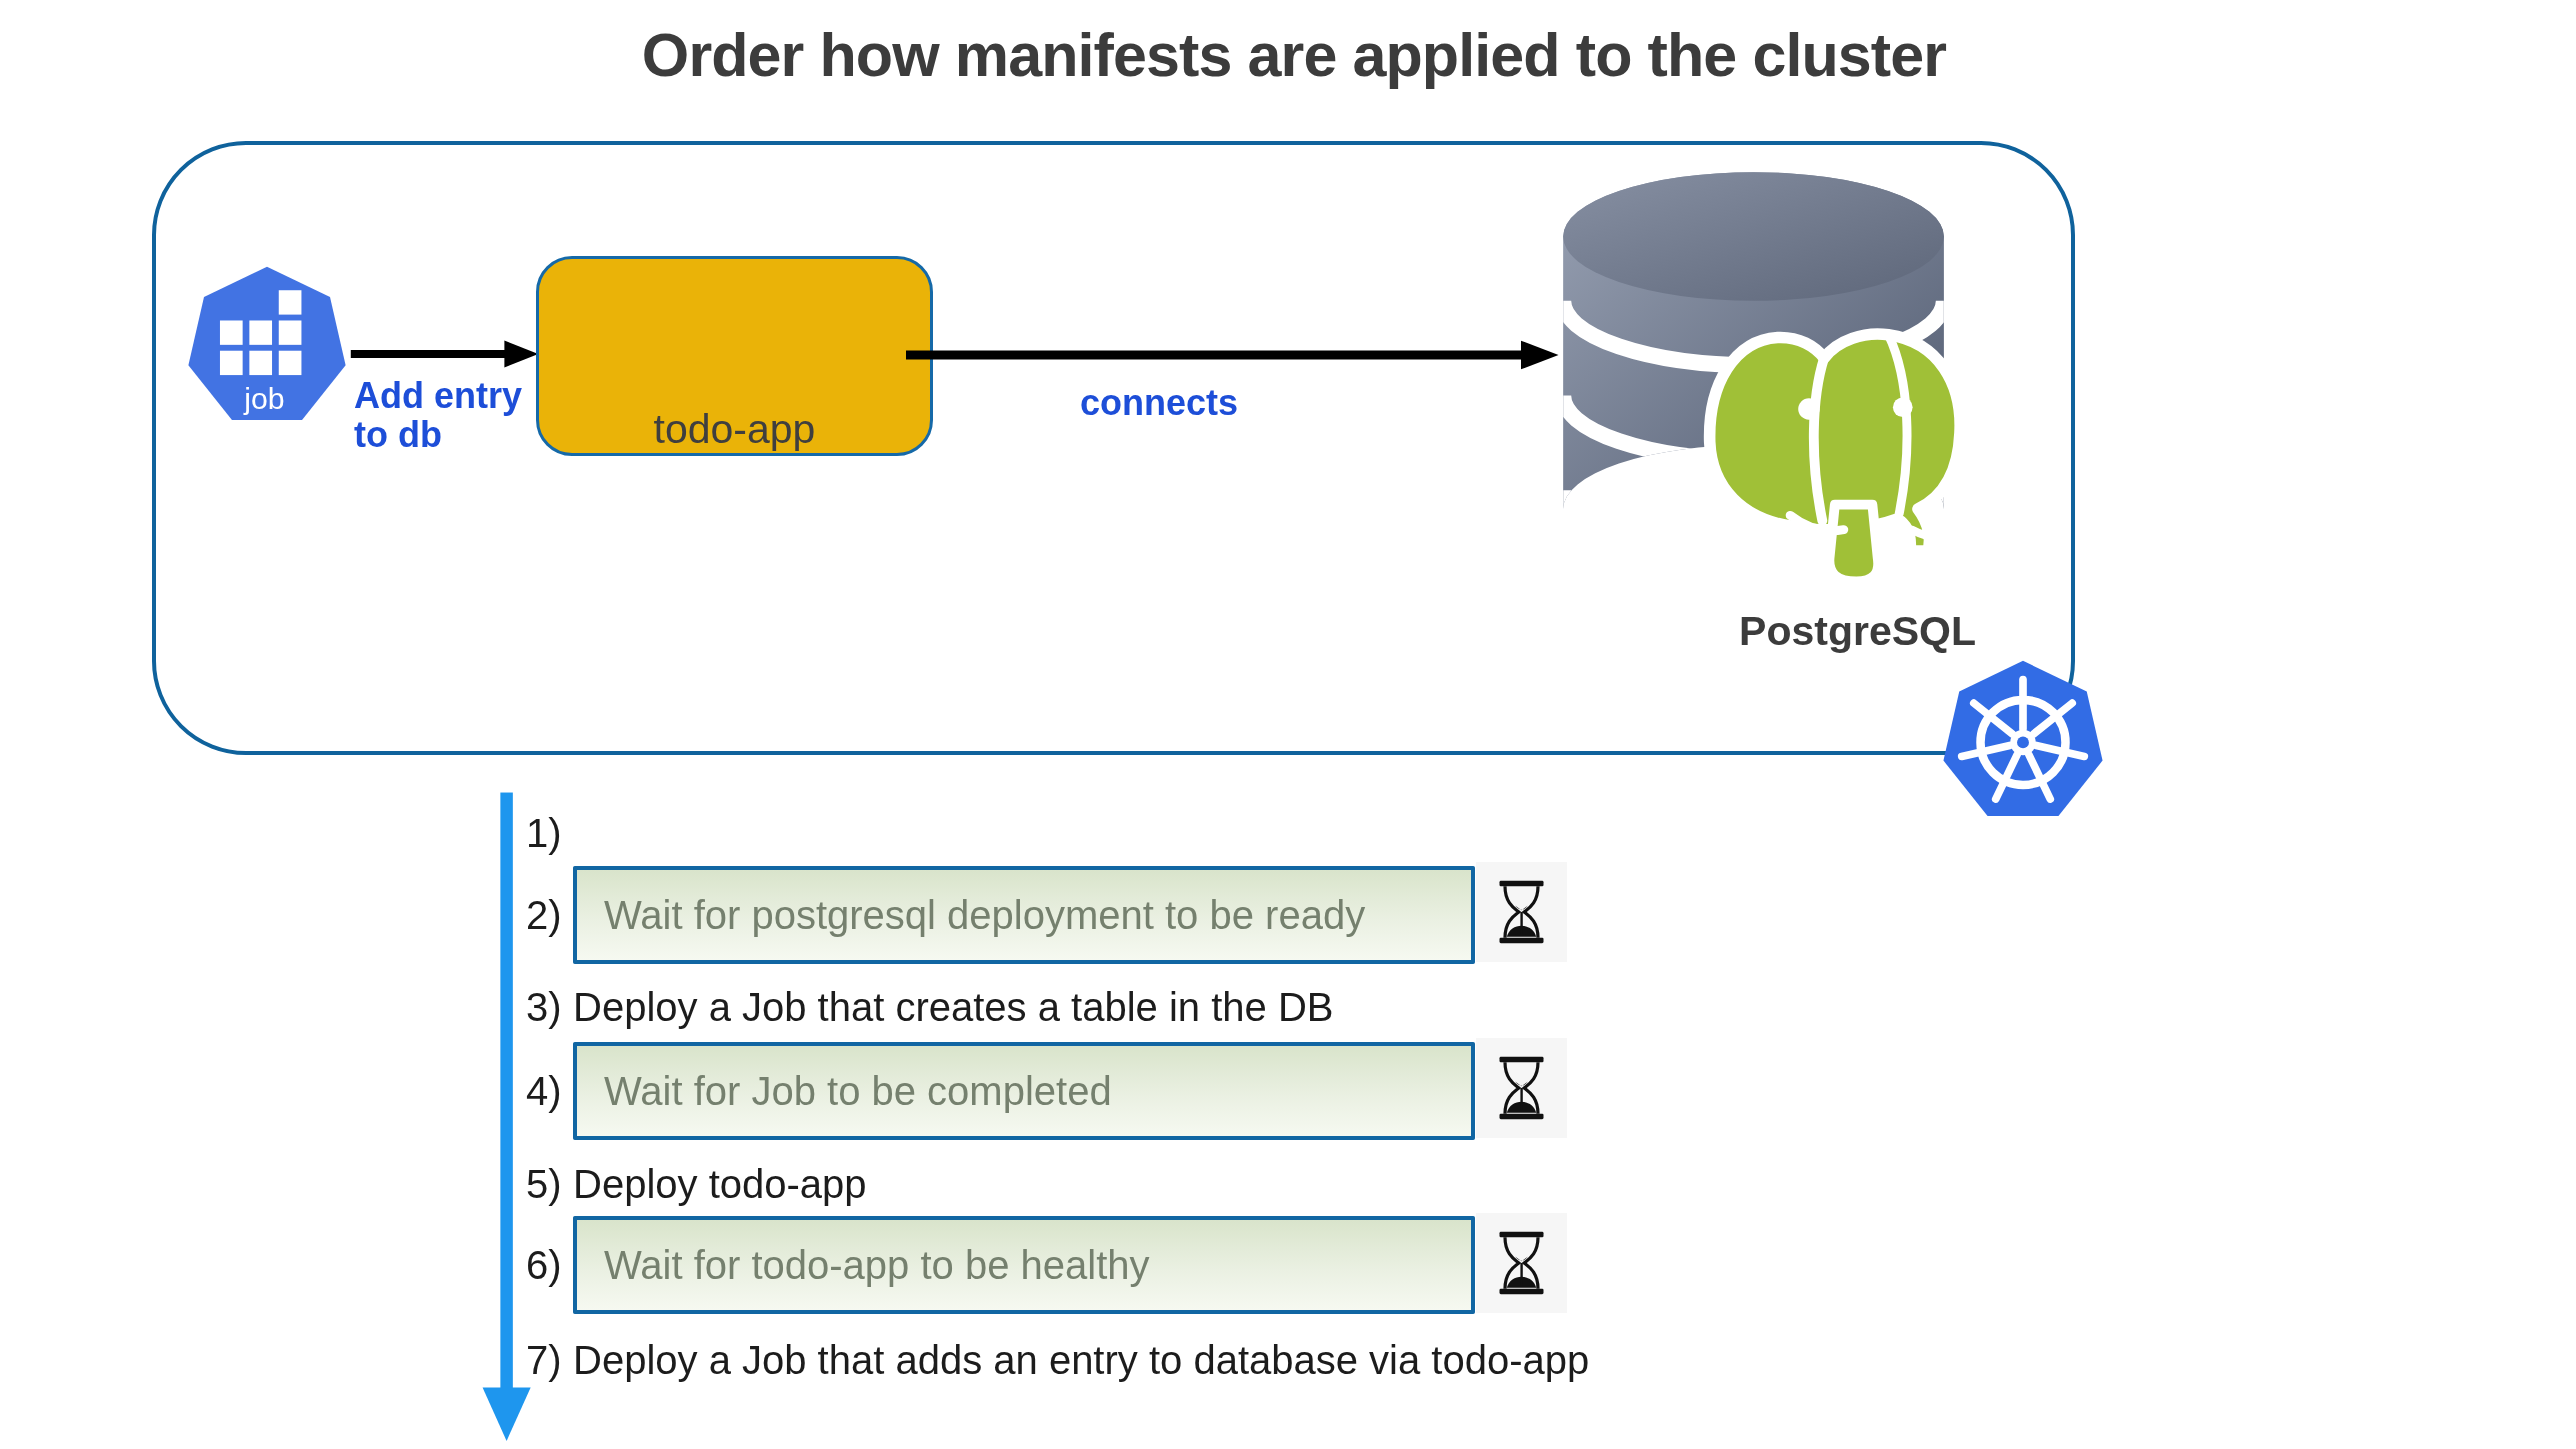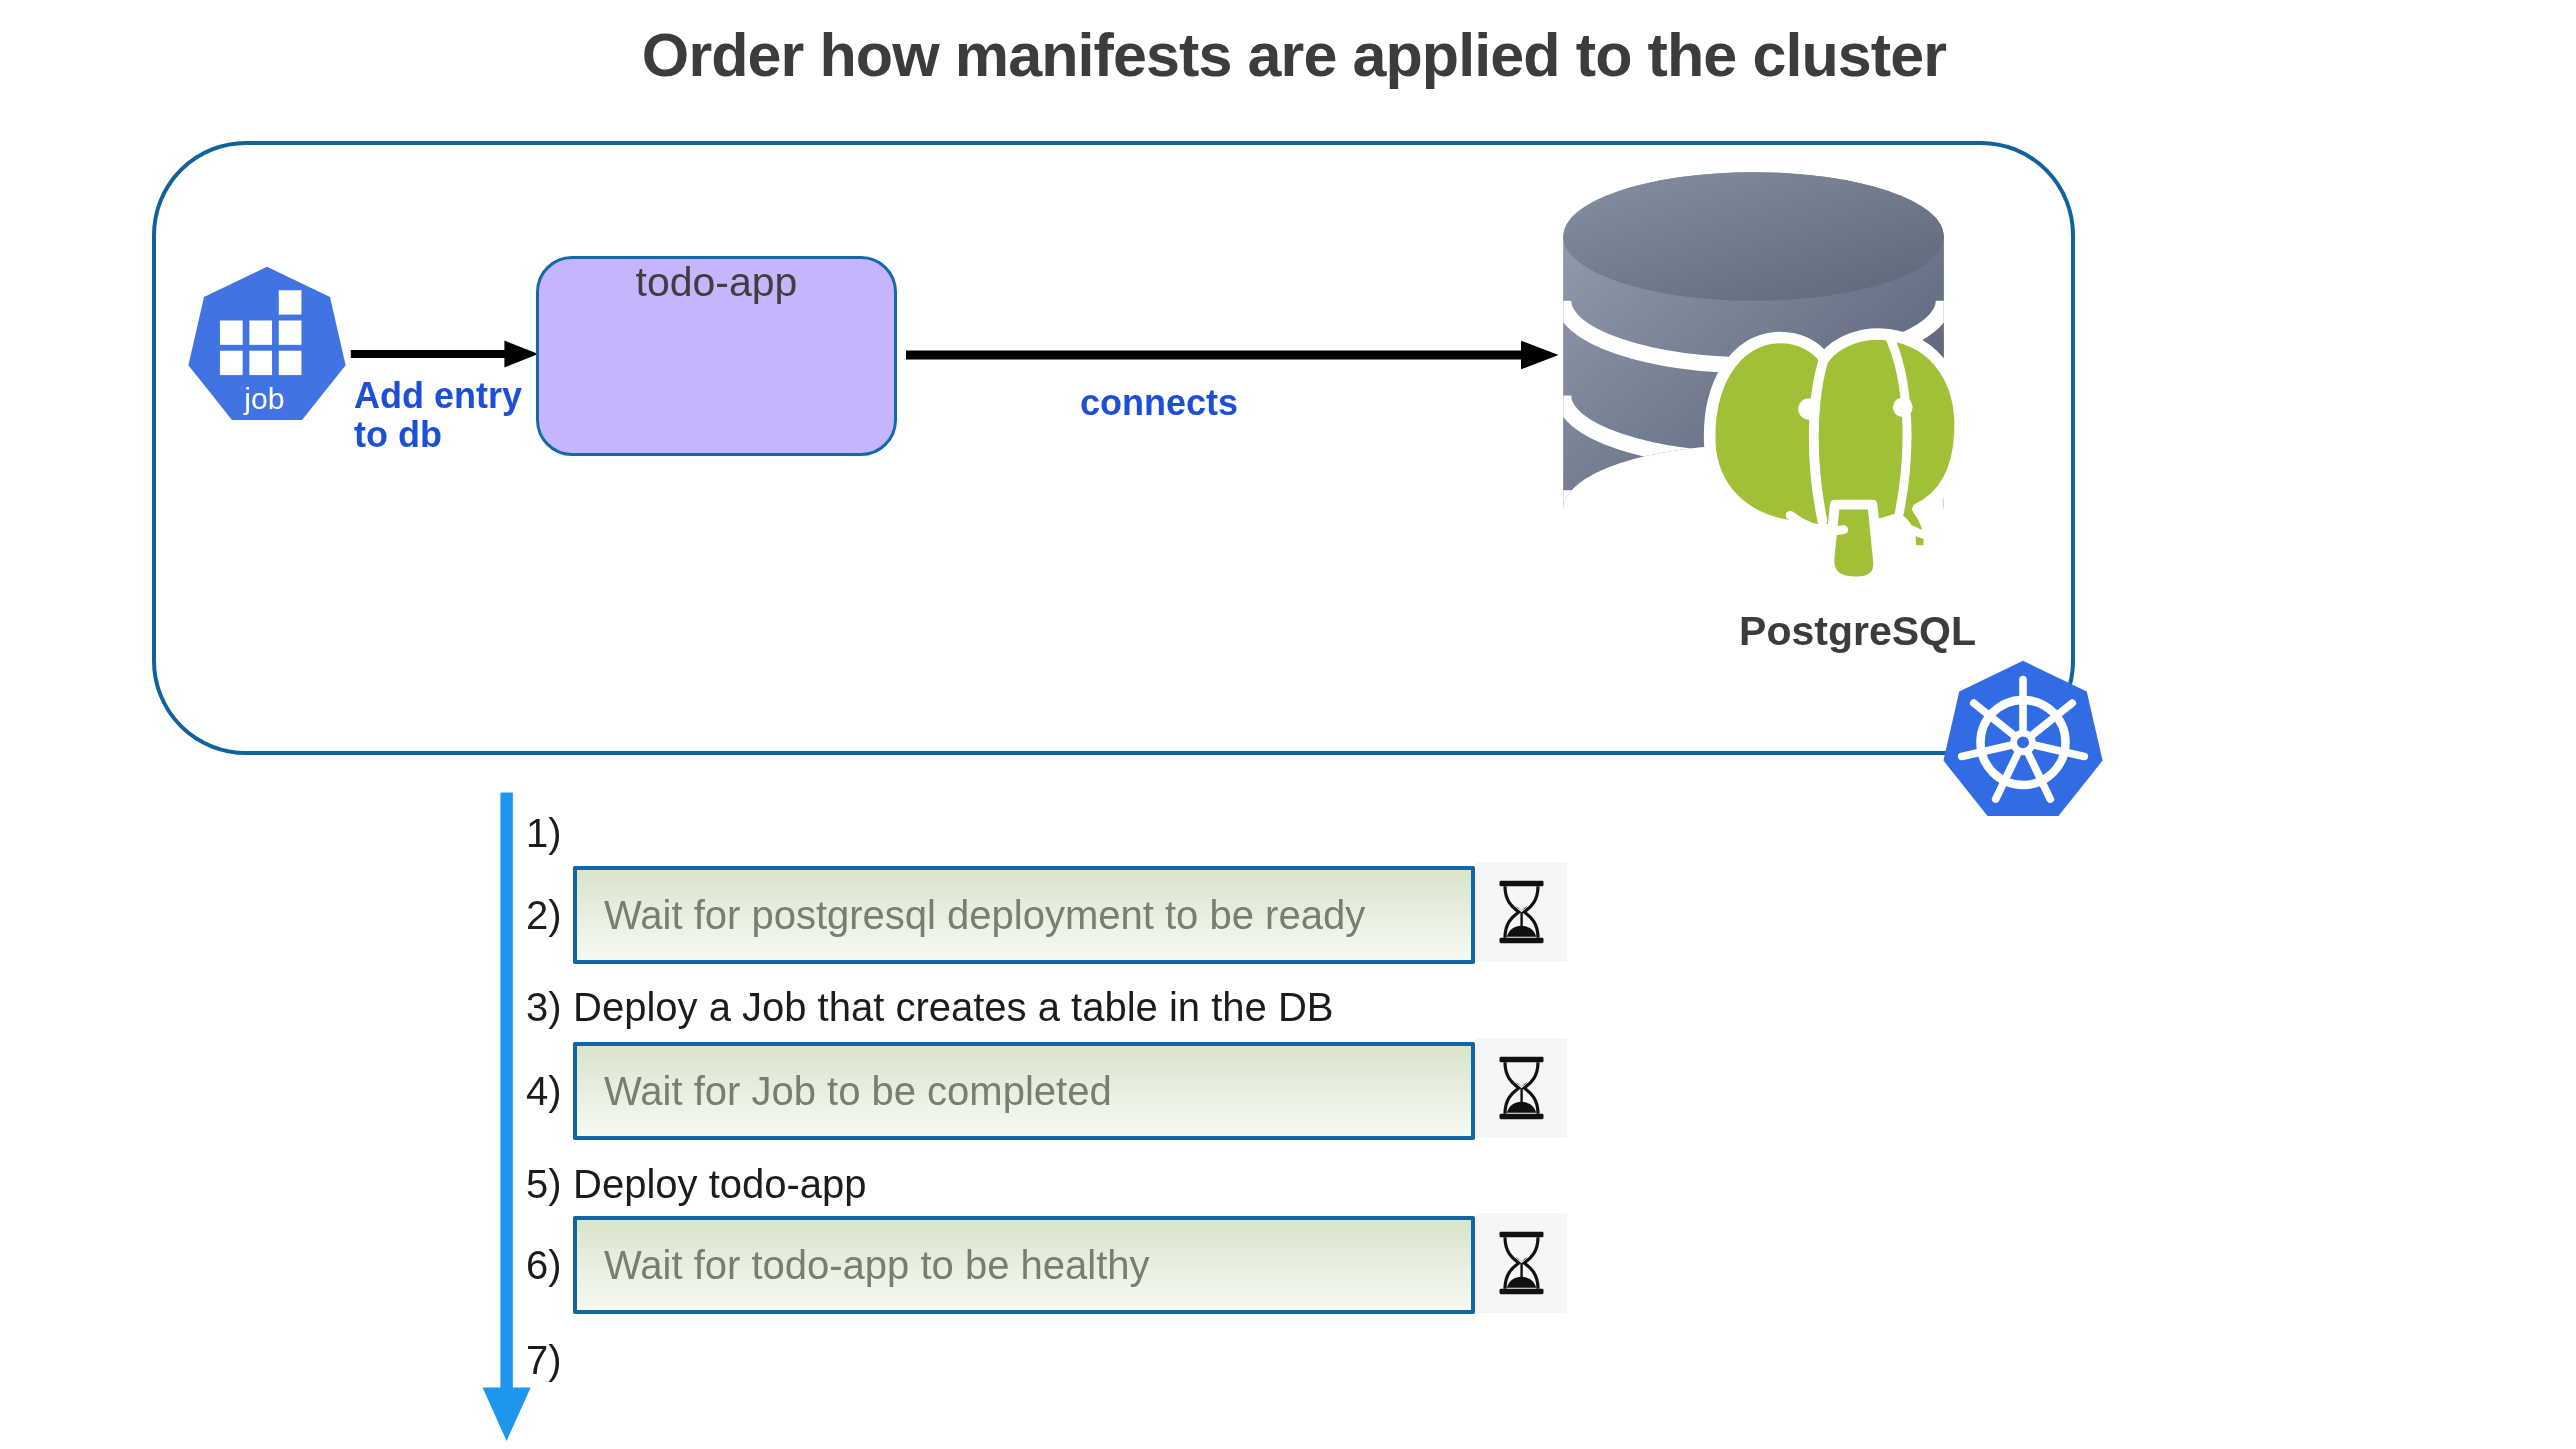--- a/index.html
+++ b/index.html
@@ -9,23 +9,23 @@
 
   
   #title { left:0; top:19.7px; width:2576px; text-align:center;
            font-size:61px; font-weight:800; color:#3c3c3c; letter-spacing:-0.9px;padding-left:12px; }
 
   
   #cluster { left:152px; top:141px; width:1923px; height:614px;
              border:4.5px solid #0f629c; border-radius:94px; background:transparent; }
 
   
-  #todo-box { left:536px; top:256px; width:361px; height:200px;
-              border:3.6px solid #1569a8; border-radius:36px; background:#c4b5fd;
-              display:flex; align-items:flex-start; justify-content:center; }
+  #todo-box { left:536px; top:256px; width:397px; height:200px;
+              border:3.6px solid #1569a8; border-radius:36px; background:#eab308;
+              display:flex; align-items:flex-end; justify-content:center; }
   #todo-box span { font-size:41px; color:#3f3f3f; }
 
   
   .arrow-label { font-weight:bold; color:#1d4ed8; font-size:36px; line-height:39px; }
   #add-entry-label { left:354px; top:376px; }
   #connects-label  { left:1080px; top:383px; width:358px; }
 
   #postgres-label { left:1556px; top:608px; width:420px; text-align:right;
                     font-size:41px; font-weight:700; color:#3c3c3c; }
 
@@ -204,14 +204,15 @@
     <rect x="6" y="64" width="48" height="6" rx="1.5" fill="#111"></rect>
     <path d="M12,8 C12,26 22,32 27,36 C22,40 12,46 12,64 M48,8 C48,26 38,32 33,36 C38,40 48,46 48,64" stroke="#111" stroke-width="3.5" fill="none"></path>
     <path d="M14,63 C18,47 42,47 46,63 Z" fill="#111"></path>
     <rect x="28.8" y="36" width="2.6" height="24" fill="#111"></rect>
     <path d="M23,29 Q30,38 37,29 L30,34 Z" fill="#111"></path>
   </svg>
 </div>
 
 <div class="abs step-text" style="top:1333px;">
   <span class="num">7)</span>
+  <span>Deploy a Job that adds an entry to database via todo-app</span>
 </div>
 
 
 </body></html>

